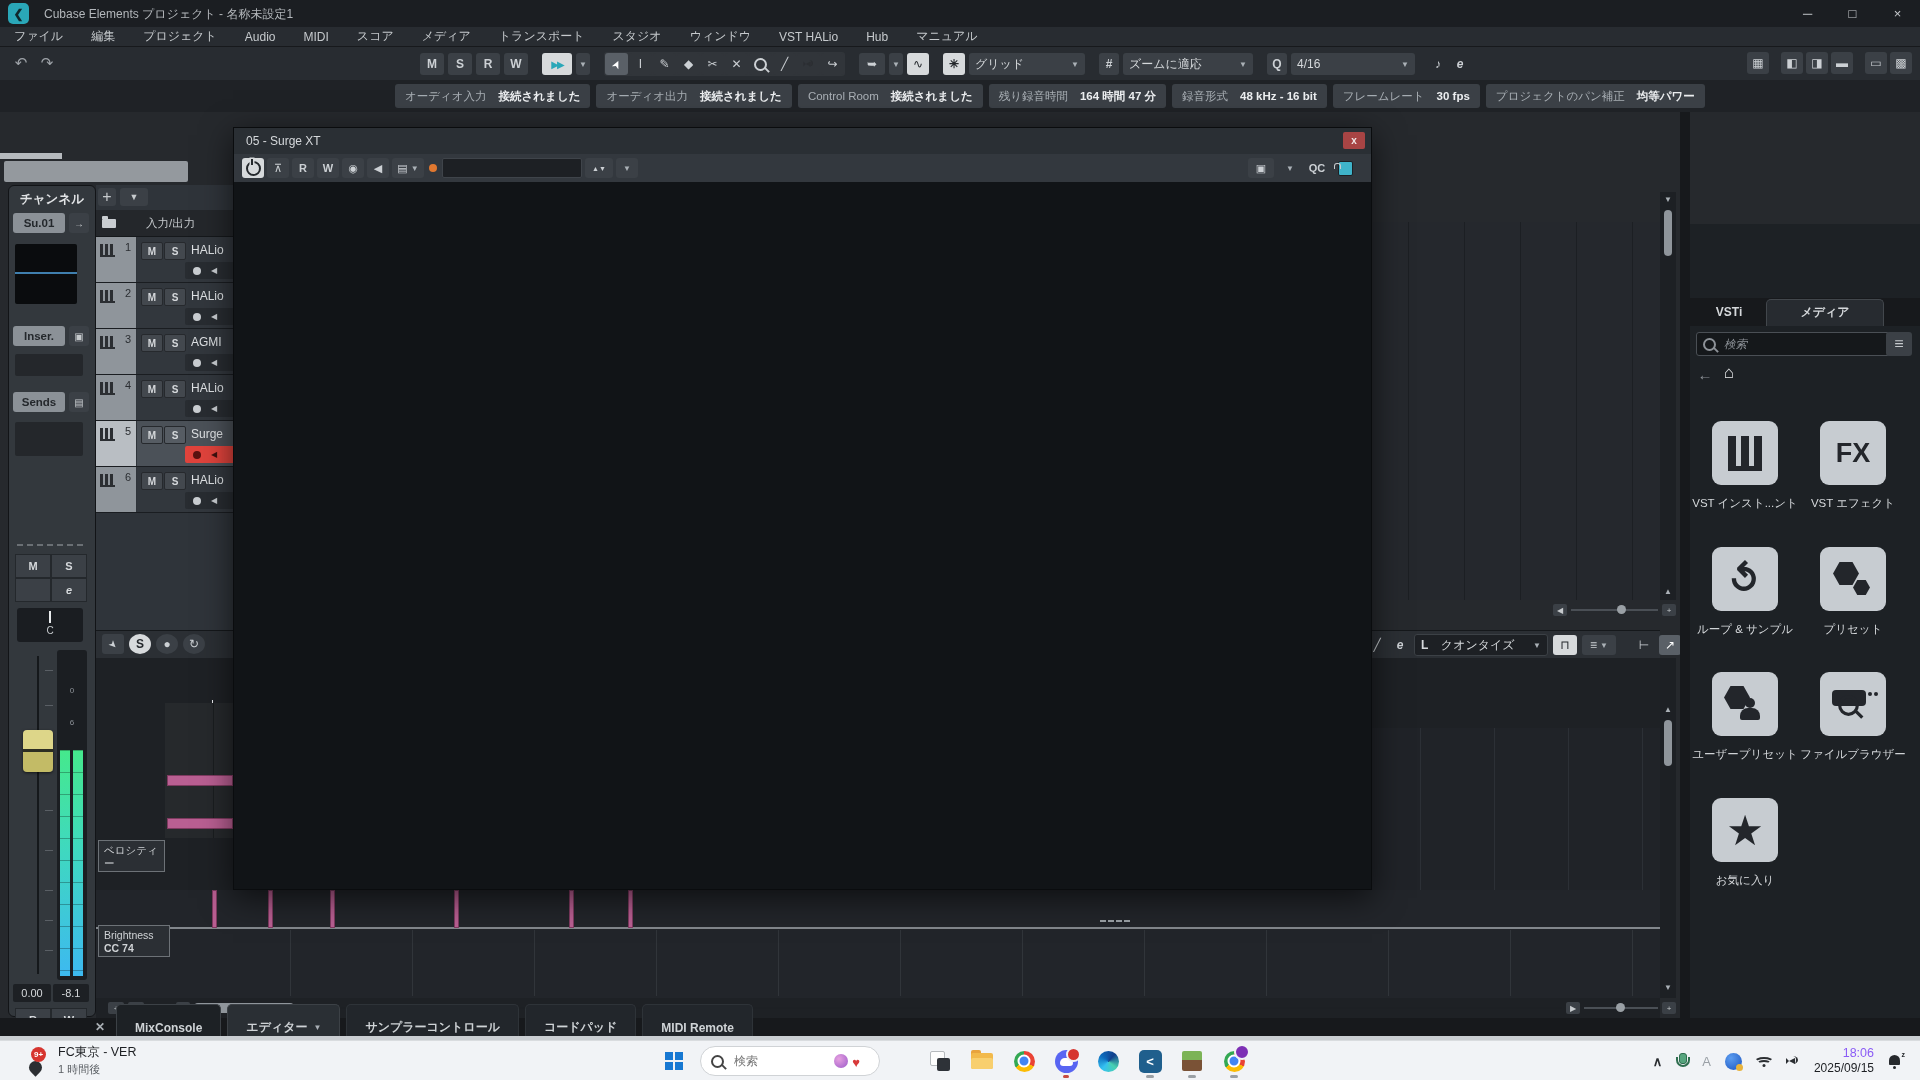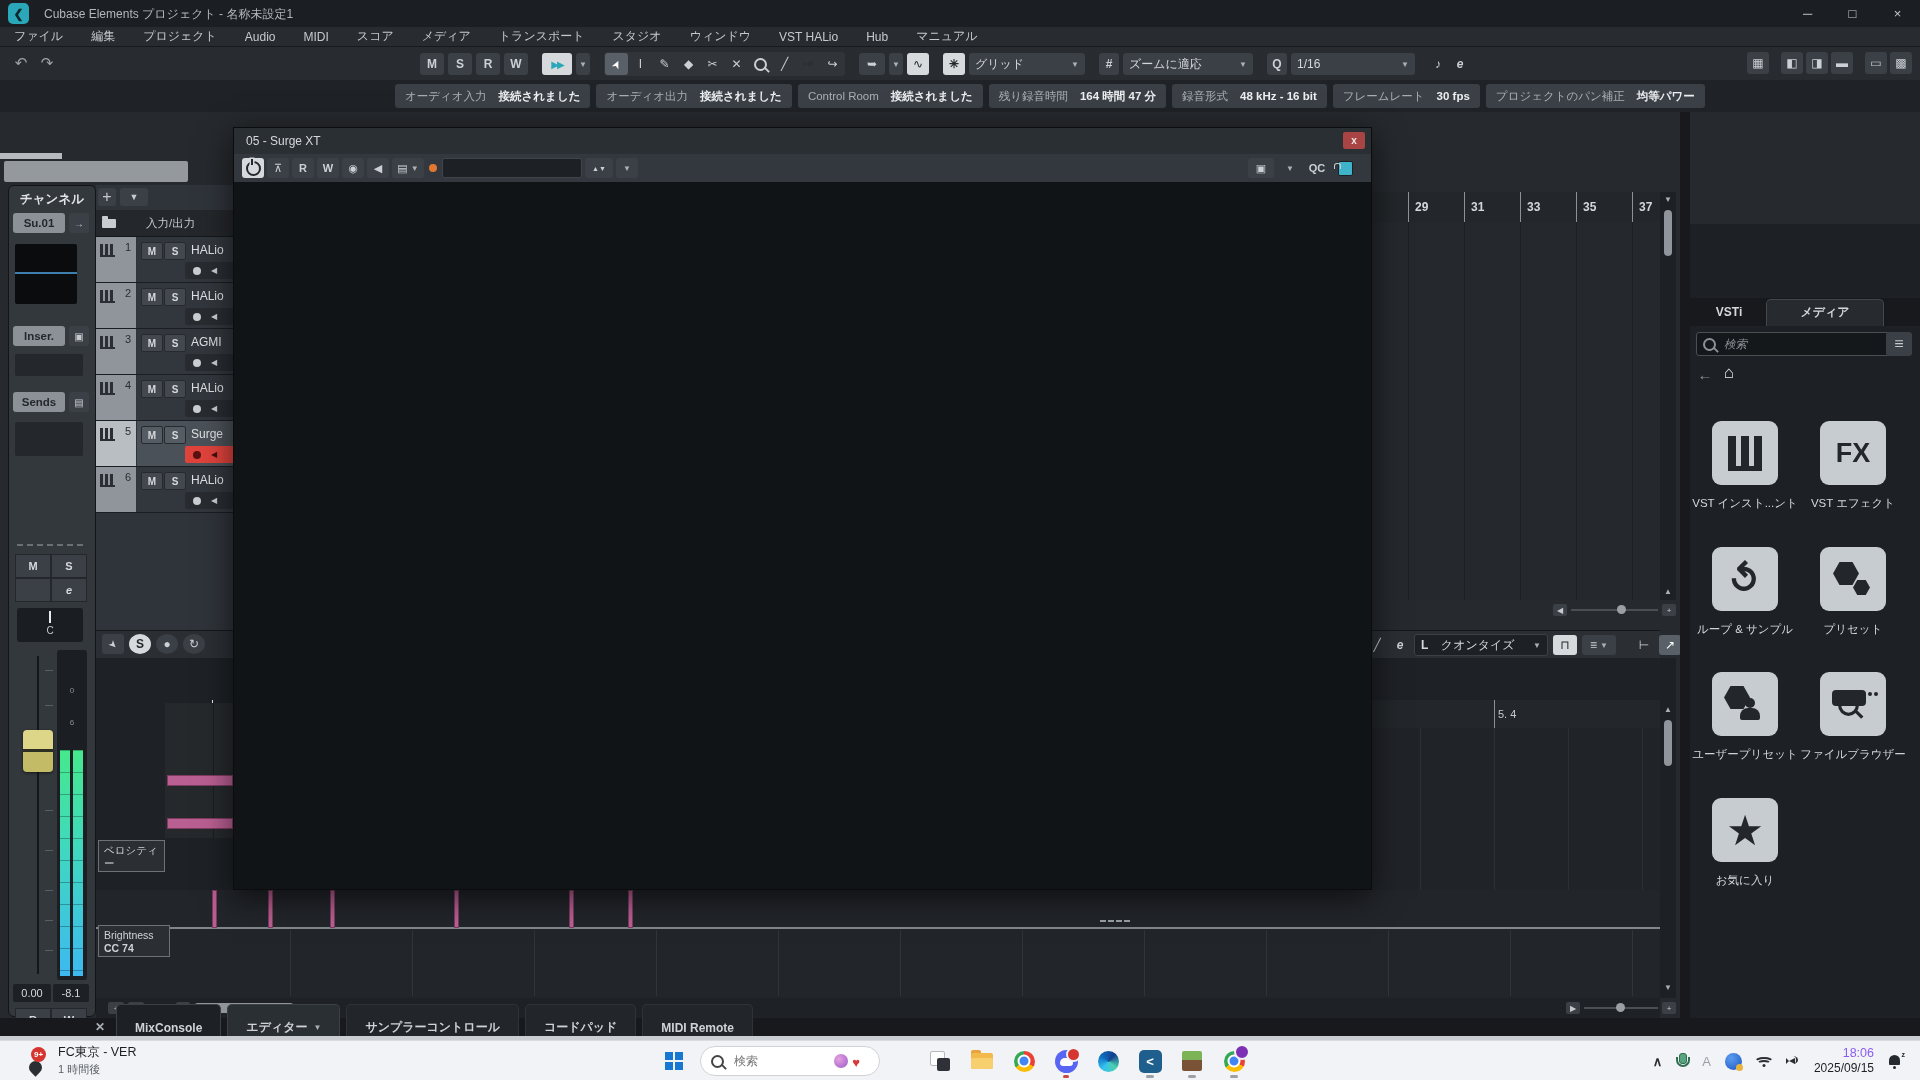--- a/index.html
+++ b/index.html
@@ -185,21 +185,21 @@
         </div>
       <div class="sep6"></div>
       <div class="tbtn" style="width:20px;font-weight:bold;">#</div>
       <div class="select" style="width:118px;">
           <span>ズームに適応</span>
           <span class="caret">▼</span>
         </div>
       <div class="sep6"></div>
       <div class="tbtn" style="width:20px;font-weight:bold;">Q</div>
       <div class="select" style="width:112px;">
-          <span>1/16</span>
+          <span>4/16</span>
           <span class="caret">▼</span>
         </div>
       <div class="sep6"></div>
       <div class="tbtn" style="width:18px;background:none;">♪</div>
       <div class="tbtn" style="width:18px;background:none;font-style:italic;font-weight:bold;">e</div>
     </div>
 
     <div class="abs f" style="right:8px;top:5px;gap:3px;">
       <div class="tbtn" style="width:22px;">▦</div>
       <div class="sep6"></div>
@@ -404,27 +404,20 @@
               <span style="width:8px;height:8px;background:#c9cdd1;border-radius:50%;"></span>
               <span style="font-size:8px;color:#c9cdd1;">◀</span>
             </div>
         </div>
       </div>
       <div class="abs" style="left:0;top:478px;width:137px;height:30px;background:#30343a;border-radius:4px 4px 0 0;">
         <span class="abs" style="left:8px;top:8px;font-size:11px;color:#b8bdc2;">Standard</span>
       </div>
     </div>
 
-    <div class="abs ruler">
-      <div class="abs rtick" style="left:36px;">29</div>
-      <div class="abs rtick" style="left:92px;">31</div>
-      <div class="abs rtick" style="left:148px;">33</div>
-      <div class="abs rtick" style="left:204px;">35</div>
-      <div class="abs rtick" style="left:260px;">37</div>
-    </div>
     <div class="abs" style="left:1372px;top:110px;width:288px;height:378px;background:#25282d;">
       <div class="abs" style="left:36px;top:0;width:1px;height:378px;background:#1c1f23;"></div>
       <div class="abs" style="left:92px;top:0;width:1px;height:378px;background:#1c1f23;"></div>
       <div class="abs" style="left:148px;top:0;width:1px;height:378px;background:#1c1f23;"></div>
       <div class="abs" style="left:204px;top:0;width:1px;height:378px;background:#1c1f23;"></div>
       <div class="abs" style="left:260px;top:0;width:1px;height:378px;background:#1c1f23;"></div>
     </div>
     <div class="abs" style="left:1660px;top:80px;width:16px;height:408px;background:#1d2024;">
       <div class="abs fc" style="left:0;top:0;width:16px;height:14px;color:#aab0b6;font-size:8px;">▼</div>
       <div class="abs thumb" style="left:4px;top:18px;width:8px;height:46px;"></div>
@@ -467,24 +460,20 @@
     <div class="abs" style="left:96px;top:546px;width:1564px;height:360px;background:#1e2125;"></div>
 
     <div class="abs" style="left:212px;top:588px;width:1px;height:26px;background:#e8eaec;"></div>
     <div class="abs" style="left:165px;top:591px;width:68px;height:135px;background:#26292c;">
       <div class="abs" style="left:48px;top:0;width:1px;height:135px;background:#1a1d1f;"></div>
       <div class="abs note" style="left:2px;top:72px;width:66px;"></div>
       <div class="abs note" style="left:2px;top:115px;width:66px;"></div>
     </div>
     <div class="abs lanebox" style="left:98px;top:728px;width:67px;height:32px;">ベロシティー</div>
 
-    <div class="abs" style="left:1372px;top:588px;width:288px;height:28px;background:#23262a;border-bottom:1px solid #55595e;">
-      <span class="abs" style="left:126px;top:8px;font-size:11px;color:#c6cacd;">5. 4</span>
-      <span class="abs" style="left:122px;top:0;width:1px;height:28px;background:#8d9298;"></span>
-    </div>
     <div class="abs" style="left:1372px;top:616px;width:288px;height:162px;background:#202328;">
       <div class="abs" style="left:48px;top:0;width:1px;height:162px;background:#2c3036;"></div>
       <div class="abs" style="left:122px;top:0;width:1px;height:162px;background:#2c3036;"></div>
       <div class="abs" style="left:196px;top:0;width:1px;height:162px;background:#2c3036;"></div>
       <div class="abs" style="left:270px;top:0;width:1px;height:162px;background:#2c3036;"></div>
     </div>
     <div class="abs" style="left:1660px;top:546px;width:16px;height:340px;background:#1d2024;">
       <div class="abs fc" style="left:0;top:44px;width:16px;height:14px;color:#aab0b6;font-size:8px;">▲</div>
       <div class="abs thumb" style="left:4px;top:62px;width:8px;height:46px;"></div>
       <div class="abs fc" style="left:0;bottom:4px;width:16px;height:14px;color:#aab0b6;font-size:8px;">▼</div>

